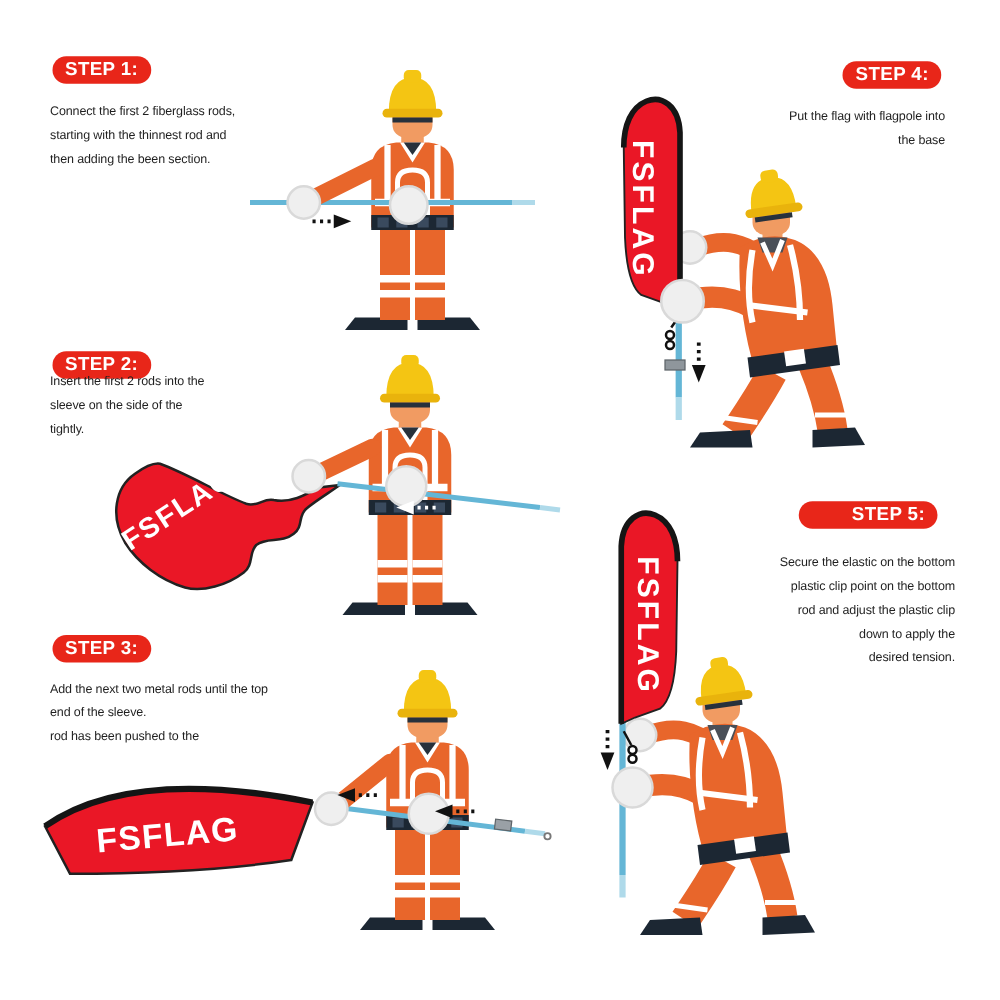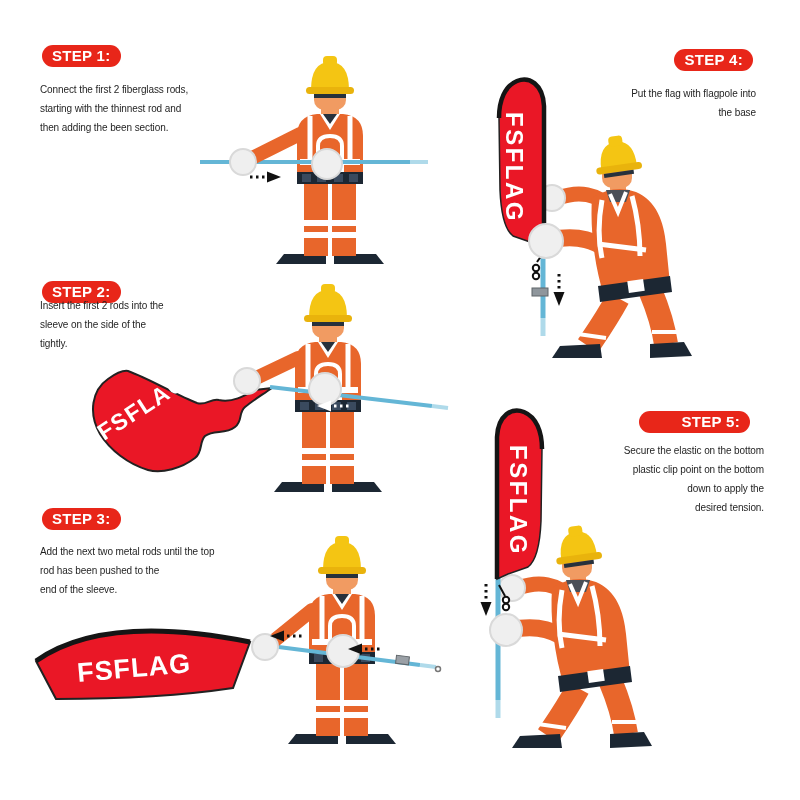--- a/index.html
+++ b/index.html
@@ -8,21 +8,21 @@
   #art{position:absolute;left:0;top:0;width:800px;height:800px;}
   .step-label{position:absolute;display:inline-block;background:#e82619;color:#ffffff;
       font-weight:bold;font-size:15px;line-height:19px;padding:1px 10px 2px;border-radius:12px;
       letter-spacing:.3px;}
   .step-text{position:absolute;font-size:10px;line-height:19px;letter-spacing:-0.1px;}
   .ta-r{text-align:right;}
   .p1{left:42px;top:45px;} .t1{left:40px;top:80px;}
   .p2{left:42px;top:261px;margin-top:20px;} .t2{left:40px;top:296px;}
   .p3{left:42px;top:508px;} .t3{left:40px;top:542px;}
   .p4{right:47px;top:49px;} .t4{right:44px;top:84px;}
-  .p5{right:50px;top:411px;padding-left:42px;} .t5{right:36px;top:441px;}
+  .p5{right:50px;top:401px;padding-left:42px;} .t5{right:36px;top:441px;}
   .flagtext{font-family:"Liberation Sans", sans-serif;font-weight:bold;fill:#ffffff;}
 </style>
 </head>
 <body>
 
 <div id="page">
 
   <svg id="art" viewBox="0 0 800 800">
     <defs>
 
@@ -190,31 +190,32 @@
   <div class="step-label p2">STEP 2:</div>
   <div class="step-text t2">
     <div>Insert the first 2 rods into the</div>
     <div>sleeve on the side of the</div>
     <div>tightly.</div>
   </div>
 
   <div class="step-label p3">STEP 3:</div>
   <div class="step-text t3">
     <div>Add the next two metal rods until the top</div>
+    <div>end of the sleeve.</div>
     <div>rod has been pushed to the</div>
-    <div>end of the sleeve.</div>
   </div>
 
   <div class="step-label p4">STEP 4:</div>
   <div class="step-text t4 ta-r">
     <div>Put the flag with flagpole into</div>
     <div>the base</div>
   </div>
 
   <div class="step-label p5">STEP 5:</div>
   <div class="step-text t5 ta-r">
     <div>Secure the elastic on the bottom</div>
     <div>plastic clip point on the bottom</div>
+    <div>rod and adjust the plastic clip</div>
     <div>down to apply the</div>
     <div>desired tension.</div>
   </div>
 
 </div>
 
 </body></html>

